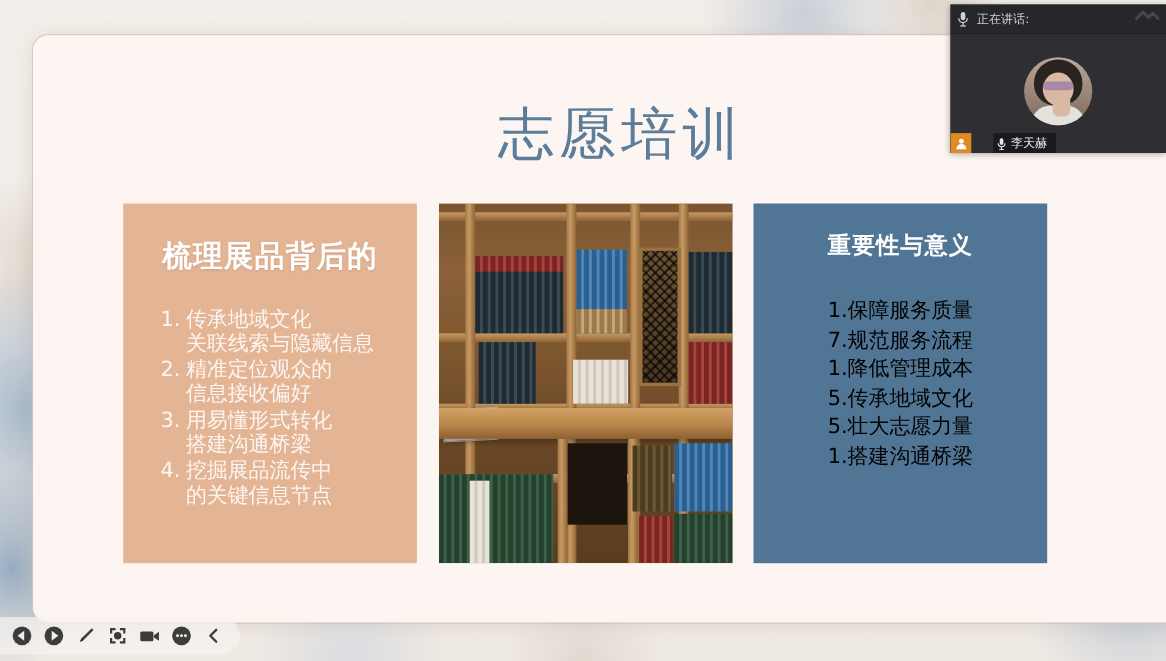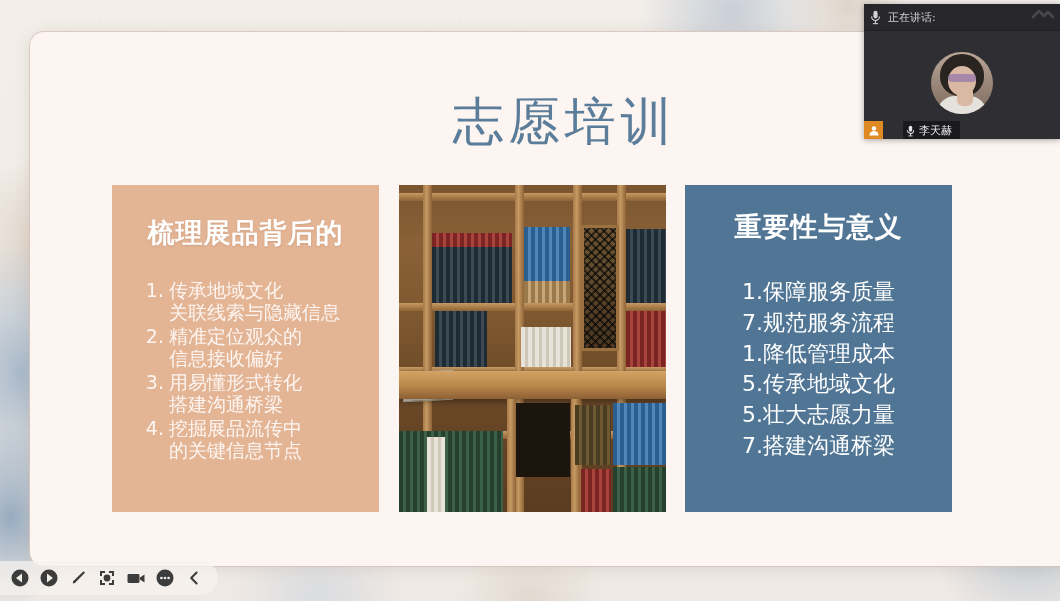--- a/index.html
+++ b/index.html
@@ -111,21 +111,21 @@
     font-weight: bold;
     font-family: "DejaVu Sans", "Liberation Sans", sans-serif;
   }
   .panel-orange .panel-heading {
     font-size: 27px;
     letter-spacing: 1px;
     margin-bottom: 28px;
     text-shadow: 0 1px 2px rgba(150,100,70,0.25);
   }
   .panel-blue .panel-heading {
-    font-size: 27px;
+    font-size: 21px;
     letter-spacing: 1px;
     margin-bottom: 32px;
   }
 
   .list-orange {
     margin: 0;
     padding: 0 4px 0 16px;
     list-style: none;
     color: #fdf5f1;
     font-size: 19px;
@@ -147,22 +147,22 @@
     flex: 1 1 auto;
   }
   .list-orange .txt .l2 {
     display: block;
   }
 
   .list-blue {
     margin: 16px;
     padding: 0;
     list-style: none;
-    color: #ffffff;
-    font-size: 22px;
+    color: #000000;
+    font-size: 19px;
     line-height: 1.40;
     text-align: center;
     font-family: "DejaVu Sans", "Liberation Sans", sans-serif;
   }
   .list-blue li { white-space: nowrap; }
 
   
   .photo {
     width: 267px;
     height: 327px;
@@ -449,21 +449,21 @@
       </div>
 
       <div class="panel panel-blue">
         <div class="panel-heading">重要性与意义</div>
         <ul class="list-blue">
           <li>1.保障服务质量</li>
           <li>7.规范服务流程</li>
           <li>1.降低管理成本</li>
           <li>5.传承地域文化</li>
           <li>5.壮大志愿力量</li>
-          <li>7.搭建沟通桥梁</li>
+          <li>1.搭建沟通桥梁</li>
         </ul>
       </div>
 
     </div>
   </div>
 
   <div class="toolbar">
 
     <div class="tb-btn">
       <svg width="20" height="20" viewBox="0 0 20 20">

